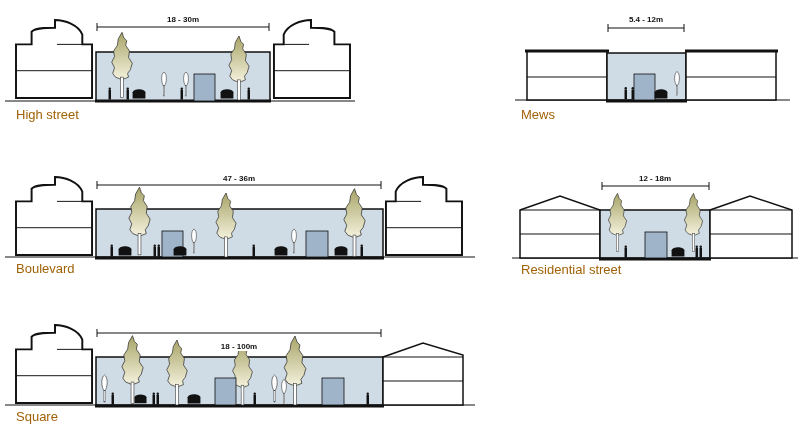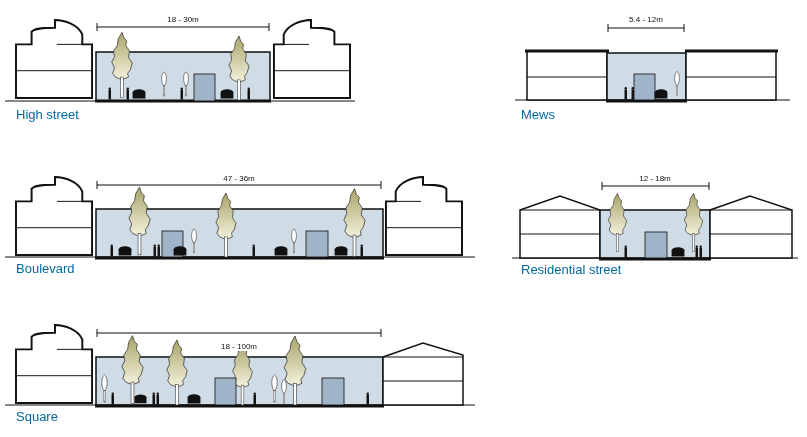--- a/index.html
+++ b/index.html
@@ -1,20 +1,20 @@
 <!DOCTYPE html>
 <html><head>
 <meta charset="utf-8">
 <style>
 html,body{margin:0;padding:0;background:#fff;}
 body{width:807px;height:437px;position:relative;overflow:hidden;font-family:"Liberation Sans",sans-serif;}
 .sec{position:absolute;}
 .sec svg{position:absolute;left:0;top:0;overflow:visible;}
-.lbl{position:absolute;font-size:13px;color:#0369a1;white-space:nowrap;}
-.dim{position:absolute;font-size:8px;font-weight:normal;color:#111;background:#fff;padding:0 3px;transform:translateX(-50%);white-space:nowrap;}
+.lbl{position:absolute;font-size:13px;color:#a16207;white-space:nowrap;}
+.dim{position:absolute;font-size:8px;font-weight:bold;color:#111;background:#fff;padding:0 3px;transform:translateX(-50%);white-space:nowrap;}
 </style>
 </head>
 <body>
 
 <svg width="0" height="0" style="position:absolute">
   <defs>
     <linearGradient id="tg" x1="0" y1="0" x2="0" y2="1">
       <stop offset="0" stop-color="#a8a468"></stop>
       <stop offset="1" stop-color="#f3f1dc"></stop>
     </linearGradient>

